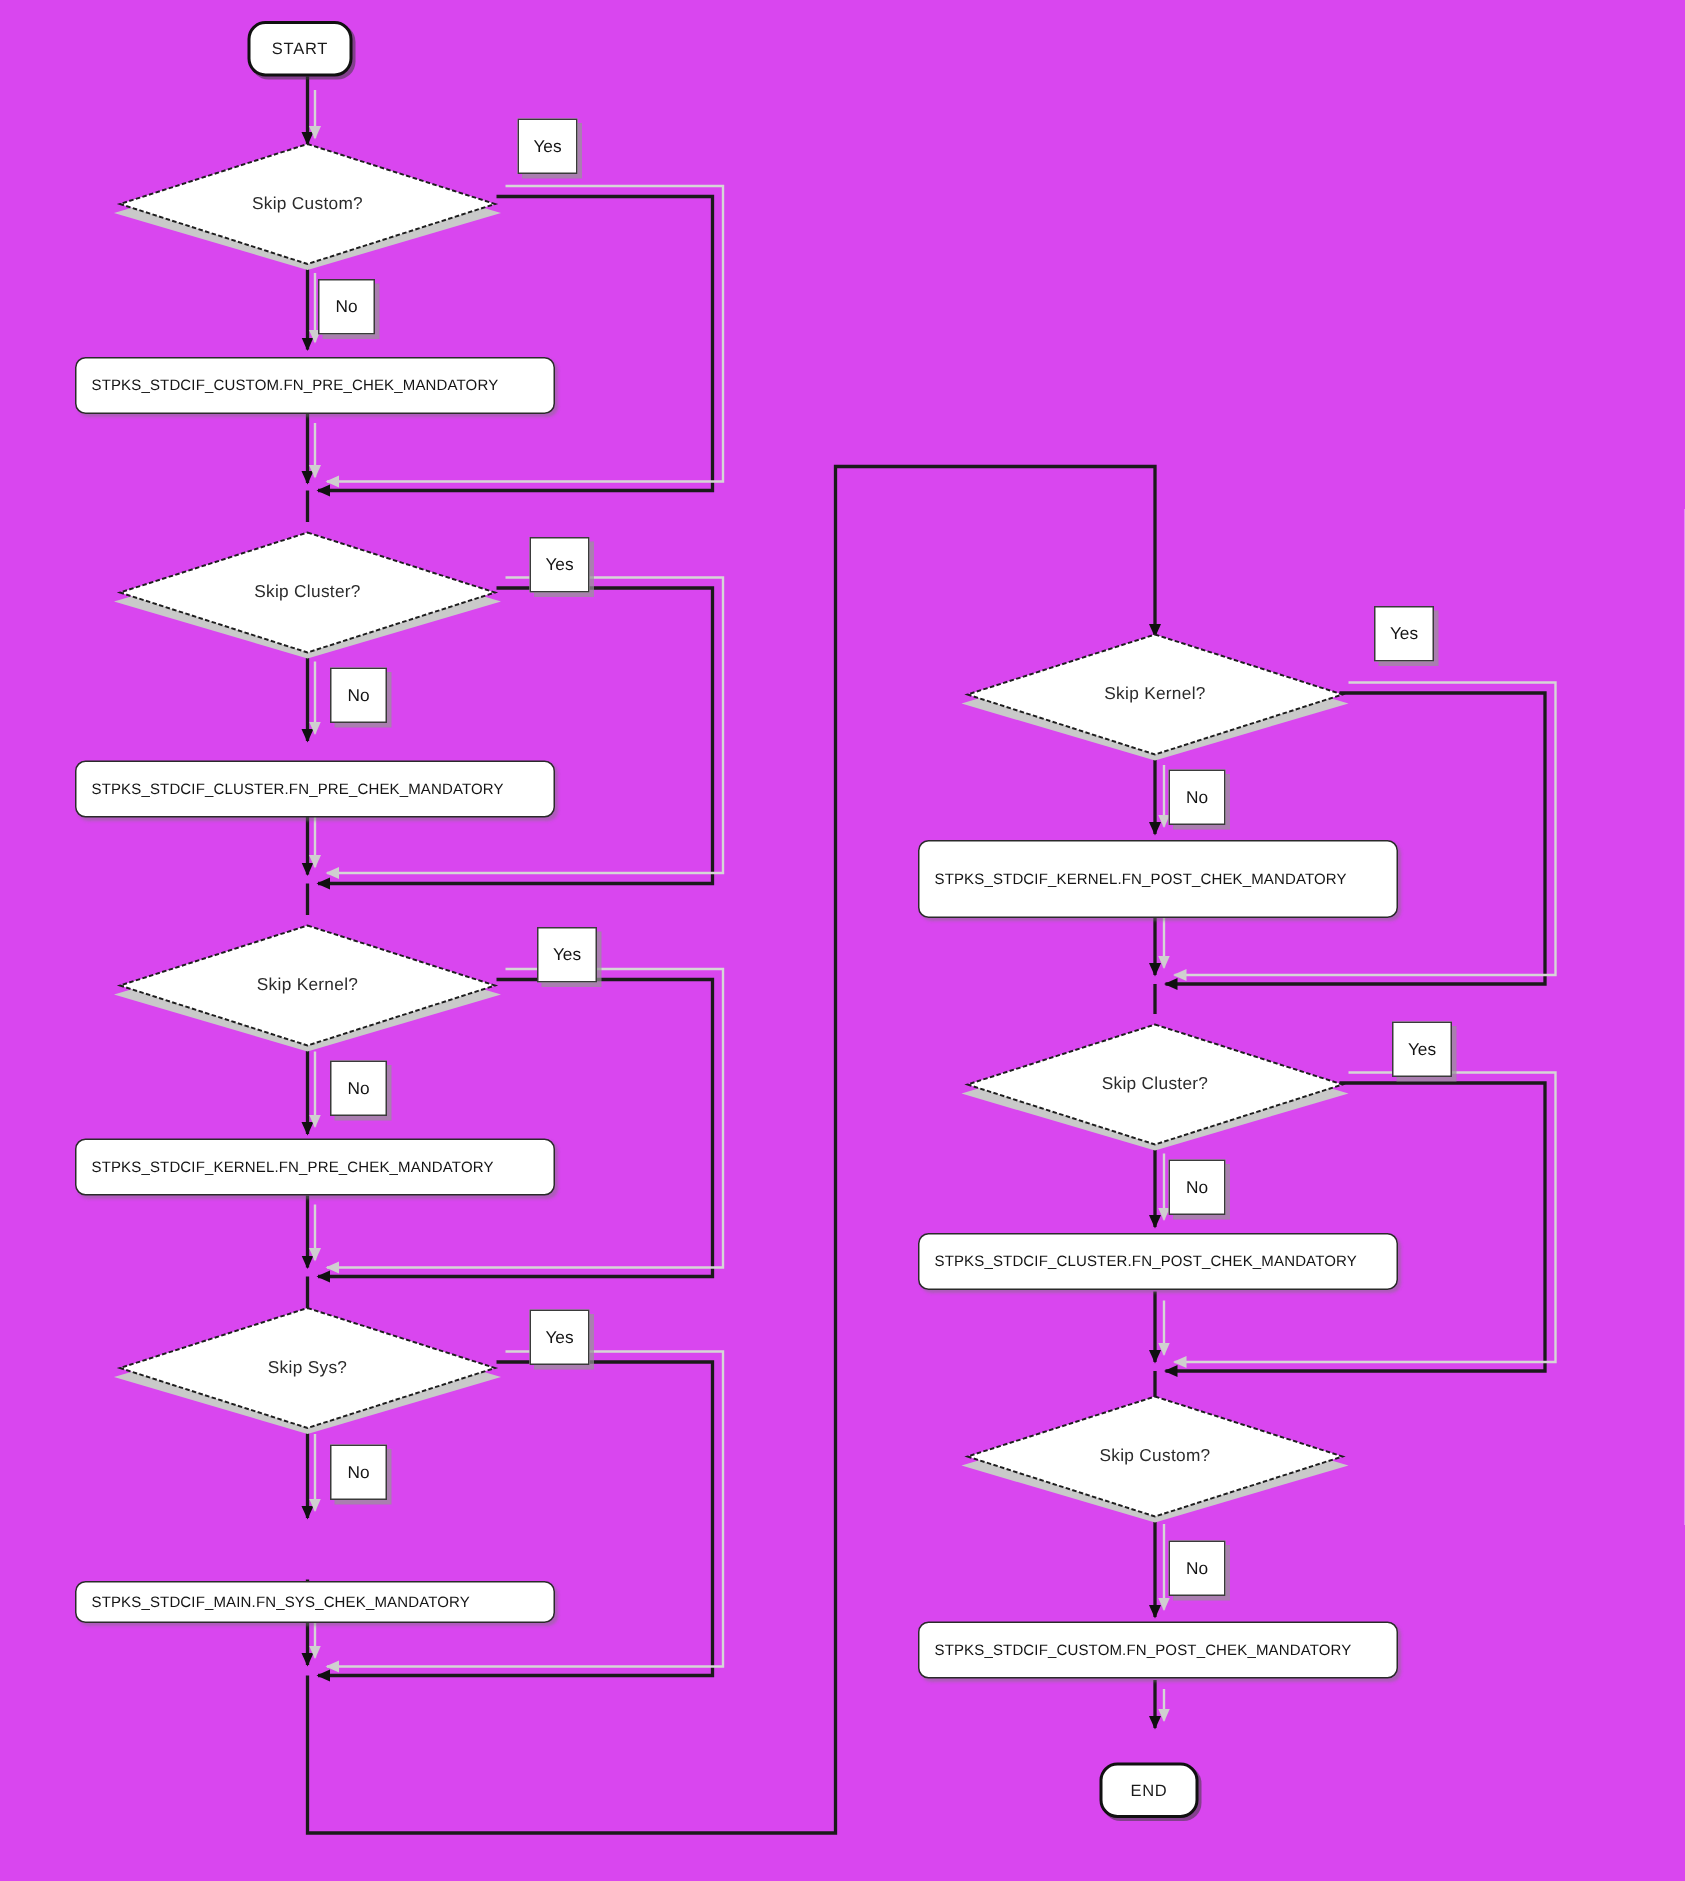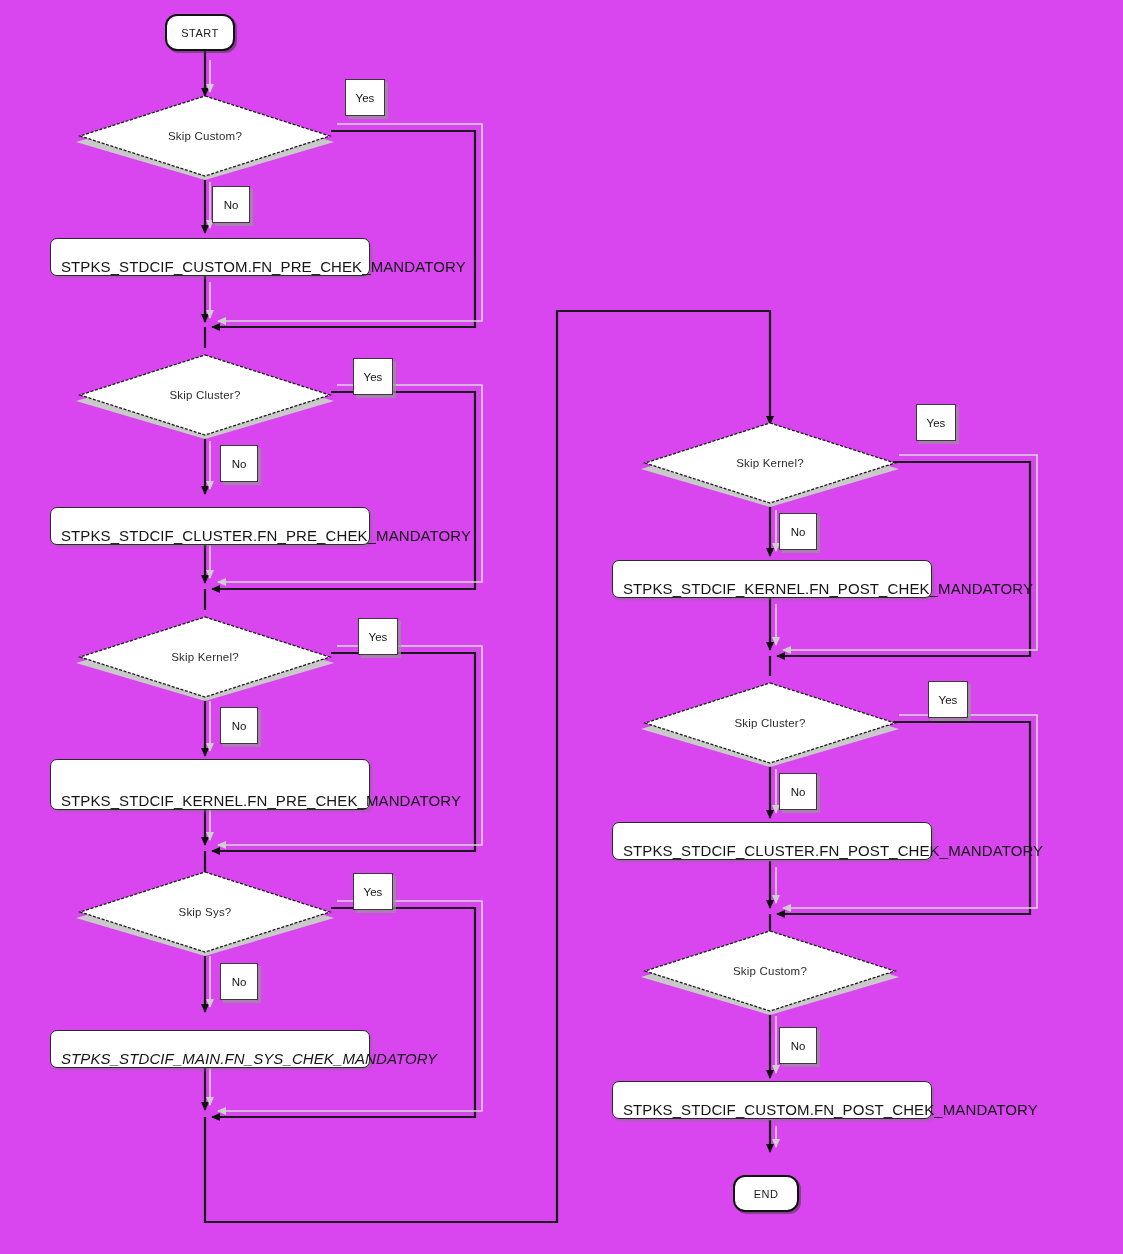--- a/index.html
+++ b/index.html
@@ -42,22 +42,22 @@
     box-shadow: 2px 2px 0 rgba(60,60,60,0.55);
   }
   
   .process {
     position: absolute;
     box-sizing: border-box;
     border: 1px solid #2a2a2a;
     border-radius: 7px;
     background: #ffffff;
     display: flex;
-    align-items: flex-end;
-    font-size: 15px;
+    align-items: center;
+    font-size: 10px;
     color: #151515;
     padding-left: 10px;
     letter-spacing: 0.1px;
     white-space: nowrap;
     box-shadow: 2px 2px 2px rgba(120,120,120,0.45);
   }
   
   .decision {
     position: absolute;
   }
@@ -236,55 +236,55 @@
       <polygon points="133,0 258,40 133,80 8,40" fill="#ffffff" stroke="#1d1d1d" stroke-width="1.3" stroke-dasharray="3,1.6"></polygon>
     </svg>
     <div class="dec-label">Skip Kernel?</div>
   </div>
   <div class="chip" style="left:358px; top:618px; width:40px; height:37px;">
     <span>Yes</span>
   </div>
   <div class="chip" style="left:220px; top:707px; width:38px; height:37px;">
     <span>No</span>
   </div>
-  <div class="process" style="left:50px; top:759px; width:320px; height:51px;">
+  <div class="process" style="left:50px; top:759px; width:320px; height:38px;">
     <span>STPKS_STDCIF_KERNEL.FN_PRE_CHEK_MANDATORY</span>
   </div>
 
   <div class="decision" style="left:72px; top:872px; width:266px; height:80px;text-decoration:underline;">
     <svg width="266" height="80" viewBox="0 0 266 80">
       <polygon points="133,8 262,46 133,84 4,46" fill="#c9c9c9"></polygon>
       <polygon points="133,0 258,40 133,80 8,40" fill="#ffffff" stroke="#1d1d1d" stroke-width="1.3" stroke-dasharray="3,1.6"></polygon>
     </svg>
     <div class="dec-label">Skip Sys?</div>
   </div>
   <div class="chip" style="left:353px; top:873px; width:40px; height:37px;">
     <span>Yes</span>
   </div>
   <div class="chip" style="left:220px; top:963px; width:38px; height:37px;">
     <span>No</span>
   </div>
-  <div class="process" style="left:50px; top:1030px; width:320px; height:38px;font-style:italic;">
+  <div class="process" style="left:50px; top:1054px; width:320px; height:28px;">
     <span>STPKS_STDCIF_MAIN.FN_SYS_CHEK_MANDATORY</span>
   </div>
 
   <div class="decision" style="left:637px; top:423px; width:266px; height:80px;">
     <svg width="266" height="80" viewBox="0 0 266 80">
       <polygon points="133,8 262,46 133,84 4,46" fill="#c9c9c9"></polygon>
       <polygon points="133,0 258,40 133,80 8,40" fill="#ffffff" stroke="#1d1d1d" stroke-width="1.3" stroke-dasharray="3,1.6"></polygon>
     </svg>
     <div class="dec-label">Skip Kernel?</div>
   </div>
   <div class="chip" style="left:916px; top:404px; width:40px; height:37px;">
     <span>Yes</span>
   </div>
   <div class="chip" style="left:779px; top:513px; width:38px; height:37px;">
     <span>No</span>
   </div>
-  <div class="process" style="left:612px; top:560px; width:320px; height:38px;">
+  <div class="process" style="left:612px; top:560px; width:320px; height:52px;">
     <span>STPKS_STDCIF_KERNEL.FN_POST_CHEK_MANDATORY</span>
   </div>
 
   <div class="decision" style="left:637px; top:683px; width:266px; height:80px;">
     <svg width="266" height="80" viewBox="0 0 266 80">
       <polygon points="133,8 262,46 133,84 4,46" fill="#c9c9c9"></polygon>
       <polygon points="133,0 258,40 133,80 8,40" fill="#ffffff" stroke="#1d1d1d" stroke-width="1.3" stroke-dasharray="3,1.6"></polygon>
     </svg>
     <div class="dec-label">Skip Cluster?</div>
   </div>

